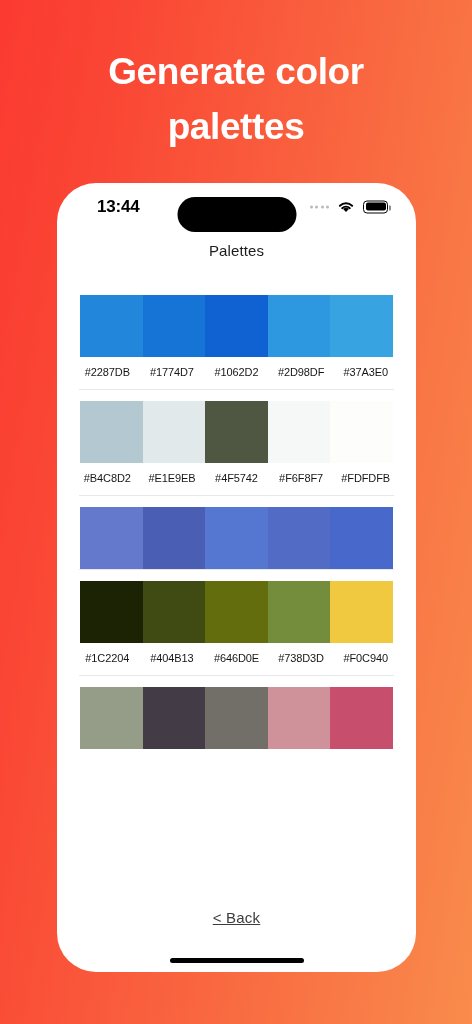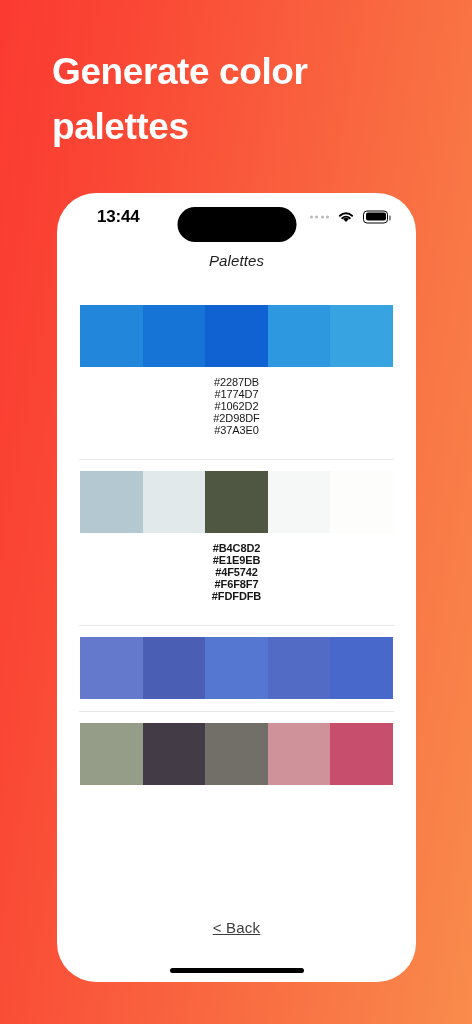--- a/index.html
+++ b/index.html
@@ -8,33 +8,33 @@
     font-family:"Liberation Sans", sans-serif;
     background:linear-gradient(100deg,#FB3A31 0%,#FA4534 18%,#F96A41 62%,#F98B4C 100%);
     overflow:hidden;
     position:relative;
   }
 
   
   .headline {
     position:absolute;
     top:45px; left:0; width:472px;
-    text-align:left;
+    text-align:center;
     color:#ffffff;
     font-size:37px;
     font-weight:bold;
     line-height:1.48;
     letter-spacing:-0.4px;
     padding:0 52px;
   }
 
   
   .phone {
     position:absolute;
-    left:57px; top:193px;
+    left:57px; top:183px;
     width:359px; height:789px;
     background:#ffffff;
     border-radius:39px;
     overflow:hidden;
     display:flex;
     flex-direction:column;
   }
 
   
   .statusbar {
@@ -96,57 +96,55 @@
     background:#000;
     border-radius:2px;
   }
 
   
   .navbar {
     flex:0 0 40px;
     display:flex;
     align-items:center;
     justify-content:center;
-    font-style:italic;
   }
   .nav-title {
     font-size:15px;
     color:#1c1c1e;
     letter-spacing:.1px;
   }
 
   
   .list {
     flex:1 1 auto;
     padding:14px 0 0 0;
     display:flex;
     flex-direction:column;
     overflow:hidden;
   }
   .palette-row {
     padding:0 0 0 0;
     position:relative;
   }
-  .palette-row + .palette-row { margin-top:12px;font-weight:bold; }
+  .palette-row + .palette-row { margin-top:0; }
   .palette-row .divider {
     height:1px;
     background:#e8e8e8;
     margin:0 22px;
   }
   .swatches {
     display:flex;
     height:62px;
     margin:11px 23px 0 23px;
   }
   .swatches .sw { flex:1 1 0; }
   .hexes {
     display:flex;
     margin:0 18px;
     padding:9px 0 11px 0;
-    flex-direction:column;
   }
   .hexes .hx {
     flex:1 1 0;
     text-align:center;
     font-size:11px;
     color:#161616;
     letter-spacing:-0.1px;
     white-space:nowrap;
   }
 
@@ -242,20 +240,37 @@
           <div class="sw" style="background: rgb(100, 120, 204);"></div>
           <div class="sw" style="background: rgb(74, 94, 179);"></div>
           <div class="sw" style="background: rgb(85, 119, 210);"></div>
           <div class="sw" style="background: rgb(82, 108, 197);"></div>
           <div class="sw" style="background: rgb(73, 104, 203);"></div>
         </div>
       </div>
       <div class="palette-row">
         <div class="divider"></div>
         <div class="swatches">
+          <div class="sw" style="background: rgb(28, 34, 4);"></div>
+          <div class="sw" style="background: rgb(64, 75, 19);"></div>
+          <div class="sw" style="background: rgb(100, 109, 14);"></div>
+          <div class="sw" style="background: rgb(115, 141, 61);"></div>
+          <div class="sw" style="background: rgb(240, 201, 64);"></div>
+        </div>
+        <div class="hexes">
+          <div class="hx">#1C2204</div>
+          <div class="hx">#404B13</div>
+          <div class="hx">#646D0E</div>
+          <div class="hx">#738D3D</div>
+          <div class="hx">#F0C940</div>
+        </div>
+      </div>
+      <div class="palette-row">
+        <div class="divider"></div>
+        <div class="swatches">
           <div class="sw" style="background: rgb(149, 156, 135);"></div>
           <div class="sw" style="background: rgb(67, 59, 69);"></div>
           <div class="sw" style="background: rgb(114, 110, 104);"></div>
           <div class="sw" style="background: rgb(207, 146, 154);"></div>
           <div class="sw" style="background: rgb(200, 78, 109);"></div>
         </div>
         <div class="hexes"></div>
       </div>
     </div>
 

